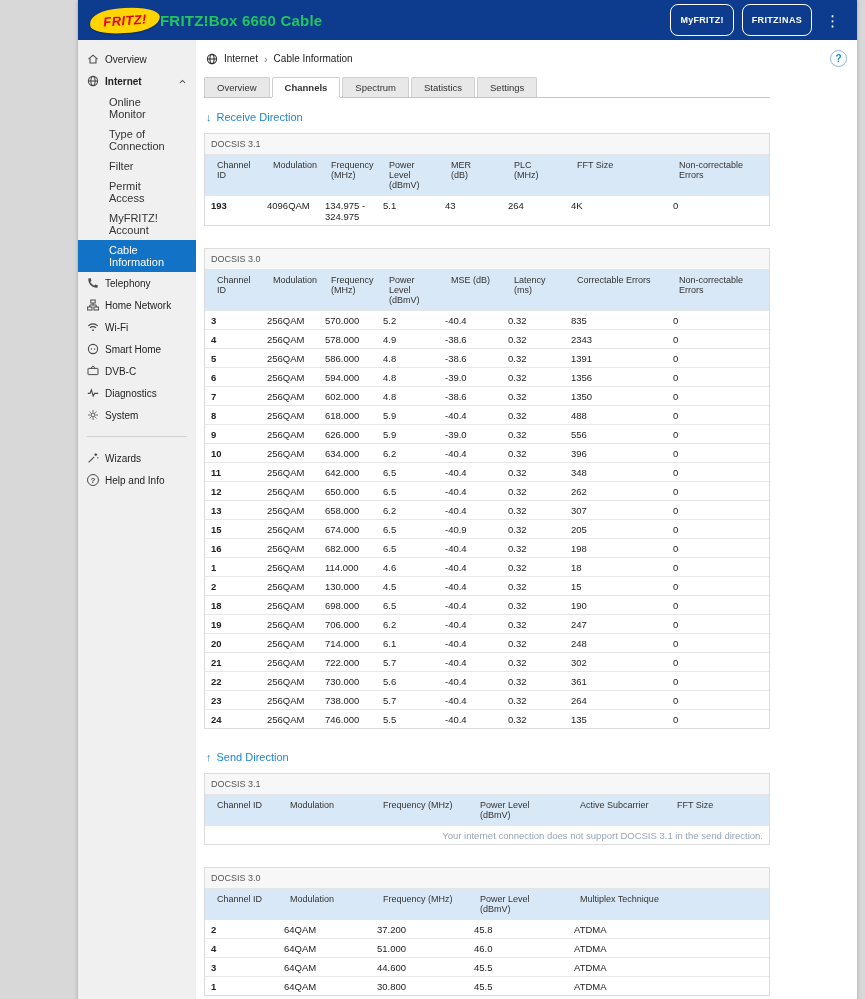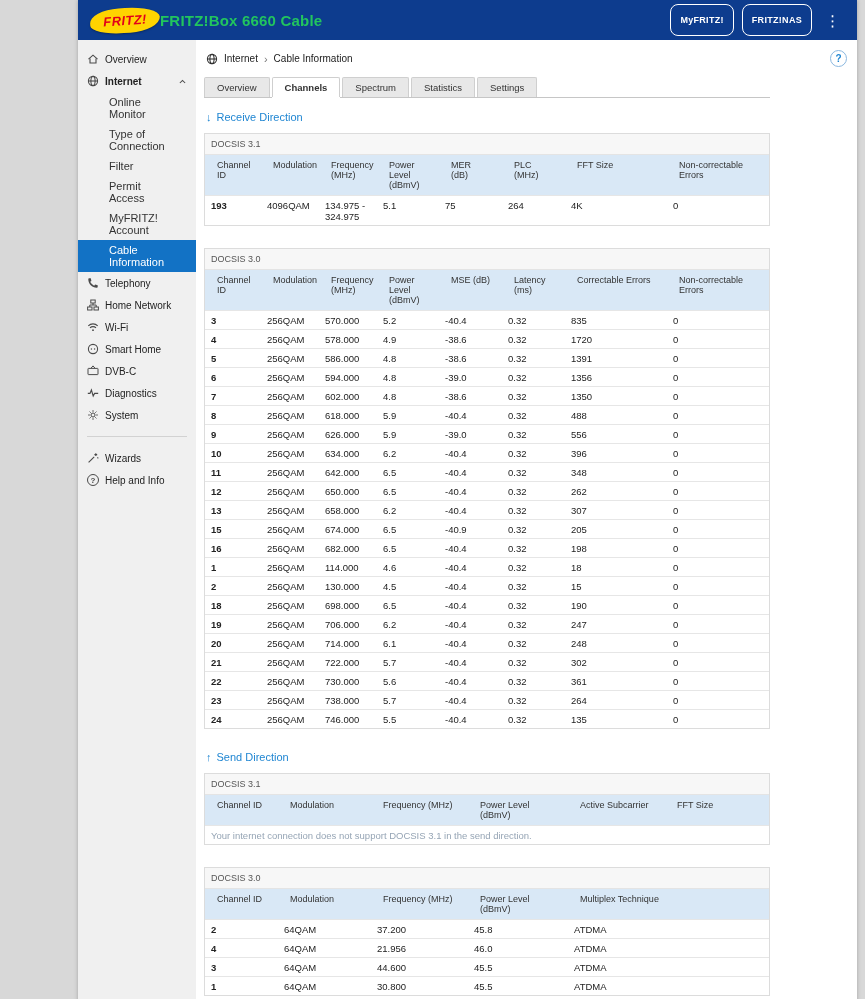--- a/index.html
+++ b/index.html
@@ -51,21 +51,21 @@
 
   .sec-heading { color:#2086d2; font-size:11px; margin:13px 0 10px 2px; display:flex; gap:5px; align-items:center; }
   .sec-heading.send { margin-top:20px; }
 
   .tgroup { border:1px solid #dcdcdc; margin-bottom:22px; }
   .tgroup-title { background:#f7f7f7; color:#555; font-size:9px; padding:5px 6px; border-bottom:1px solid #e4e4e4; }
   .tbl { width:100%; border-collapse:collapse; table-layout:fixed; }
   .tbl th { background:#d9e8f6; font-size:9px; font-weight:normal; color:#333; text-align:left; padding:5px 12px; vertical-align:top; }
   .tbl td { font-size:9.5px; color:#222; padding:3.5px 6px; border-top:1px solid #e6e6e6; vertical-align:top; overflow-wrap:break-word; }
   .tbl td:first-child { font-weight:bold; }
-  .tbl td.empty-msg { font-weight:normal; color:#96a5b5; }
+  .tbl td.empty-msg { font-weight:normal; color:#96a5b5;text-align:right; }
 
   .t8 th:nth-child(1){width:56px} .t8 th:nth-child(2){width:58px} .t8 th:nth-child(3){width:58px}
   .t8 th:nth-child(4){width:62px} .t8 th:nth-child(5){width:63px} .t8 th:nth-child(6){width:63px}
   .t8 th:nth-child(7){width:102px}
   .t6 th:nth-child(1){width:73px} .t6 th:nth-child(2){width:93px} .t6 th:nth-child(3){width:97px}
   .t6 th:nth-child(4){width:100px} .t6 th:nth-child(5){width:97px}
   .t5 th:nth-child(1){width:73px} .t5 th:nth-child(2){width:93px} .t5 th:nth-child(3){width:97px}
   .t5 th:nth-child(4){width:100px}
 </style>
 </head>
@@ -256,21 +256,21 @@
                   <th>FFT Size</th>
                   <th>Non-correctable Errors</th>
                 </tr>
               </thead>
               <tbody>
                 <tr>
                   <td>193</td>
                   <td>4096QAM</td>
                   <td>134.975 - 324.975</td>
                   <td>5.1</td>
-                  <td>75</td>
+                  <td>43</td>
                   <td>264</td>
                   <td>4K</td>
                   <td>0</td>
                 </tr>
               </tbody>
             </table>
         </section>
 
         <section class="tgroup">
           <div class="tgroup-title">DOCSIS 3.0</div>
@@ -298,21 +298,21 @@
                   <td>835</td>
                   <td>0</td>
                 </tr>
                 <tr>
                   <td>4</td>
                   <td>256QAM</td>
                   <td>578.000</td>
                   <td>4.9</td>
                   <td>-38.6</td>
                   <td>0.32</td>
-                  <td>1720</td>
+                  <td>2343</td>
                   <td>0</td>
                 </tr>
                 <tr>
                   <td>5</td>
                   <td>256QAM</td>
                   <td>586.000</td>
                   <td>4.8</td>
                   <td>-38.6</td>
                   <td>0.32</td>
                   <td>1391</td>
@@ -554,21 +554,21 @@
                 <tr>
                   <td>2</td>
                   <td>64QAM</td>
                   <td>37.200</td>
                   <td>45.8</td>
                   <td>ATDMA</td>
                 </tr>
                 <tr>
                   <td>4</td>
                   <td>64QAM</td>
-                  <td>21.956</td>
+                  <td>51.000</td>
                   <td>46.0</td>
                   <td>ATDMA</td>
                 </tr>
                 <tr>
                   <td>3</td>
                   <td>64QAM</td>
                   <td>44.600</td>
                   <td>45.5</td>
                   <td>ATDMA</td>
                 </tr>

